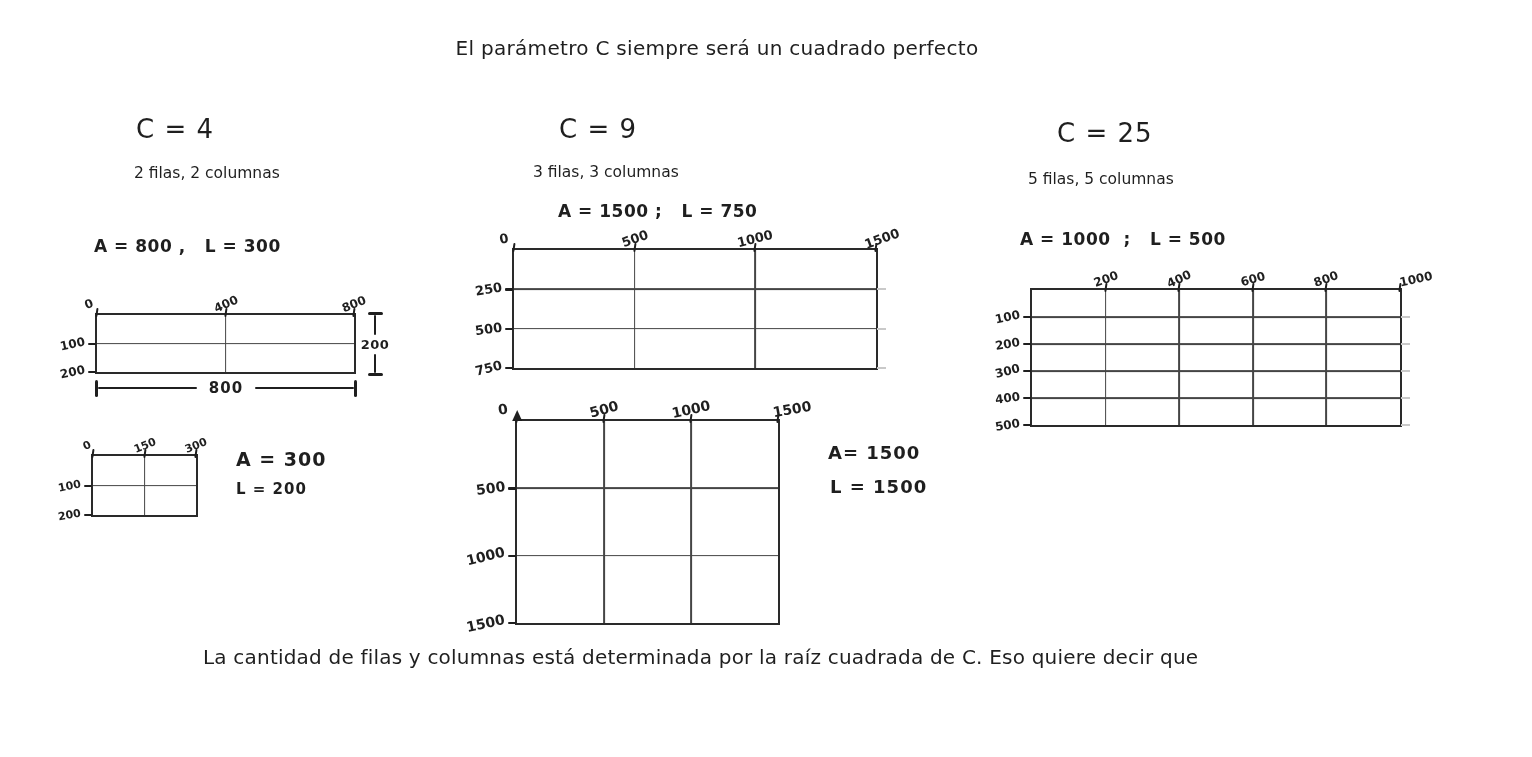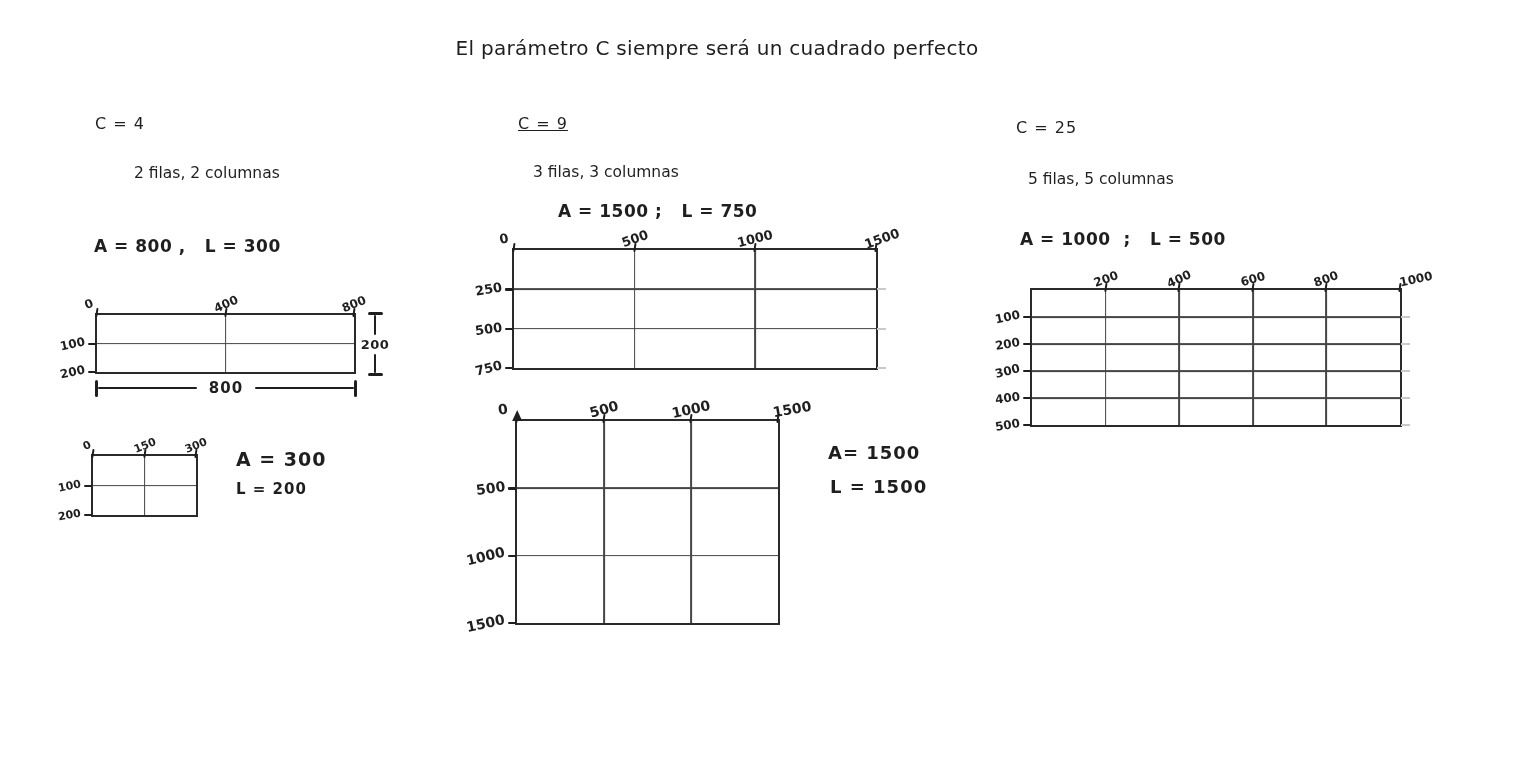--- a/index.html
+++ b/index.html
@@ -2,21 +2,21 @@
 <html><head>
 <meta charset="utf-8">
 <style>
   html,body{margin:0;padding:0;background:#ffffff;}
   .canvas{
     position:relative;width:1532px;height:757px;background:#ffffff;overflow:hidden;
     font-family:"DejaVu Sans","Liberation Sans",sans-serif;color:#1f1f1f;
   }
   .hw{position:absolute;white-space:pre;color:#1f1f1f;}
   .title{font-size:20px;letter-spacing:.3px;text-align:center;}
-  .c-head{font-size:16px;letter-spacing:1px;}
+  .c-head{font-size:26px;letter-spacing:1px;margin-left:41px;}
   .dims{font-size:15.5px;}
   .params{font-size:17px;font-weight:700;letter-spacing:.5px;}
   .side-txt{font-size:18px;font-weight:700;letter-spacing:1px;}
   .footer-line{font-size:20px;letter-spacing:.2px;}
 
   
   .grid-fig{position:absolute;border:2.4px solid #2a2a2a;font-size:12.5px;box-sizing:border-box;}
   .grid-fig .vline{position:absolute;top:0;bottom:0;width:1.8px;background:#454545;transform:translateX(-50%);}
   .grid-fig .hline{position:absolute;left:0;right:0;height:1.8px;background:#454545;transform:translateY(-50%);}
   .grid-fig .xtick{position:absolute;top:-7px;width:2.2px;height:9px;background:#1f1f1f;transform:translateX(-50%) rotate(8deg);border-radius:1px;}
@@ -89,21 +89,21 @@
       <div class="xtick" style="left: 100%;"></div>
       <div class="xlab" style="left: calc(100% + 0px); transform: translate(-50%, -100%) rotate(-22deg);">300</div>
       <div class="ytick" style="top: 50%;"></div>
       <div class="ylab" style="top: 50%; transform: translateY(-50%) rotate(-12deg);">100</div>
       <div class="ytick" style="top: 100%;"></div>
       <div class="ylab" style="top: 100%; transform: translateY(-50%) rotate(-10deg);">200</div>
     </div>
   <div class="hw side-txt" style="left:236px;top:448px;font-size:19px;">A = 300</div>
   <div class="hw side-txt" style="left:236px;top:480px;font-size:15px;">L = 200</div>
 
-  <div class="hw c-head" style="left:518px;top:114px;text-decoration:underline;">C = 9</div>
+  <div class="hw c-head" style="left:518px;top:114px;">C = 9</div>
   <div class="hw dims" style="left:533px;top:163px;">3 filas, 3 columnas</div>
   <div class="hw params" style="left:558px;top:201px;">A = 1500 ;   L = 750</div>
 
   <div class="grid-fig" style="left:512px;top:248px;width:366px;height:122px;font-size:13px;">
       <div class="vline" style="left: 33.3333%;"></div>
       <div class="vline" style="left: 66.6667%;"></div>
       <div class="hline" style="top: 33.3333%;"></div>
       <div class="hline" style="top: 66.6667%;"></div>
       <div class="xtick" style="left: 0%;"></div>
       <div class="xlab" style="left: calc(0% - 10px); transform: translate(-50%, -100%) rotate(-10deg);">0</div>
@@ -181,14 +181,15 @@
       <div class="ylab" style="top: 80%; transform: translateY(-50%) rotate(-8deg);">400</div>
       <div class="ytick" style="top: 100%;"></div>
       <div class="ylab" style="top: 100%; transform: translateY(-50%) rotate(-10deg);">500</div>
       <div class="ghosttick" style="top: 20%;"></div>
       <div class="ghosttick" style="top: 40%;"></div>
       <div class="ghosttick" style="top: 60%;"></div>
       <div class="ghosttick" style="top: 80%;"></div>
       <div class="ghosttick" style="top: 100%;"></div>
     </div>
 
+  <div class="hw footer-line" style="left:203px;top:645px;">La cantidad de filas y columnas está determinada por la raíz cuadrada de C. Eso quiere decir que</div>
 
 </div>
 
 </body></html>

